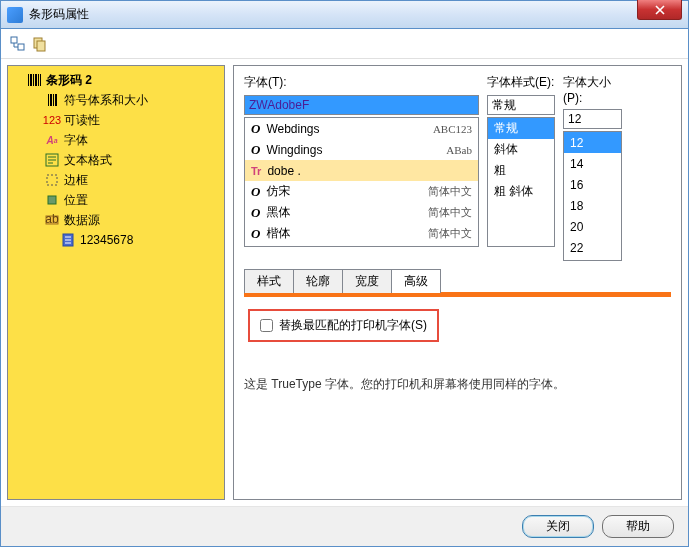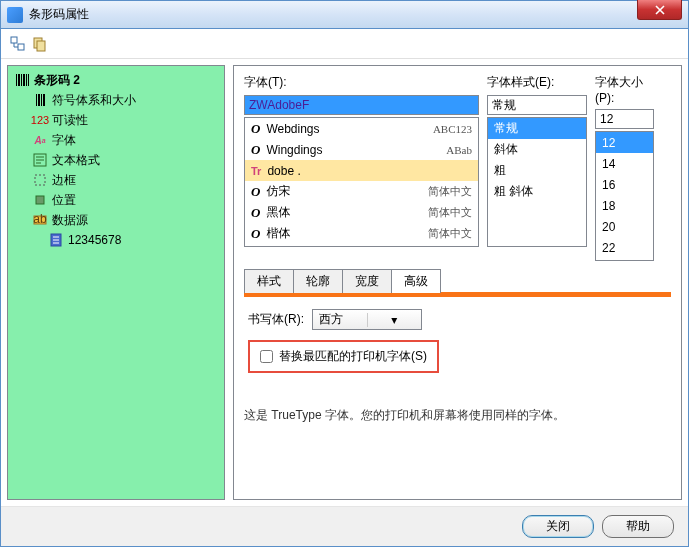--- a/index.html
+++ b/index.html
@@ -6,21 +6,21 @@
 body{background:#fff;width:689px;height:547px;overflow:hidden}
 .window{width:689px;height:547px;border:1px solid #5a8fc8;display:flex;flex-direction:column}
 .titlebar{height:28px;background:linear-gradient(180deg,#ebf3fc 0%,#d5e4f7 50%,#c4d9f0 100%);display:flex;align-items:center;border-bottom:1px solid #5a8fc8;position:relative}
 .titlebar-icon{width:16px;height:16px;margin:0 6px;background:linear-gradient(135deg,#4a9eff 0%,#2e7cd6 100%);border-radius:2px}
 .titlebar-text{flex:1;color:#000}
 .close-btn{width:45px;height:20px;background:linear-gradient(180deg,#f08080 0%,#c83232 50%,#b02828 100%);margin-right:0;display:flex;align-items:center;justify-content:center;border:1px solid #8a2020;border-top:none;border-radius:0 0 3px 3px;position:absolute;top:-1px;right:6px}
 .close-btn svg{width:10px;height:10px}
 .toolbar{height:30px;background:#fff;display:flex;align-items:center;padding:4px 8px;gap:4px;border-bottom:1px solid #e0e0e0}
 .tool-ico{width:18px;height:18px;display:flex;align-items:center;justify-content:center}
 .body-area{flex:1;display:flex;padding:6px;gap:8px;background:#fff}
-.left-panel{width:218px;border:1px solid #828790;background:#86efac;padding:4px 2px;overflow:auto}
+.left-panel{width:218px;border:1px solid #828790;background:#fde047;padding:4px 14px;overflow:auto}
 .tree-item{display:flex;align-items:center;padding:2px 4px;gap:4px;cursor:pointer;height:20px}
 .tree-item.root{font-weight:bold}
 .tree-item .ico{width:16px;height:16px;display:flex;align-items:center;justify-content:center;font-size:10px}
 .tree-item.indent1{padding-left:22px}
 .tree-item.indent2{padding-left:38px}
 .right-panel{flex:1;border:1px solid #828790;padding:8px 10px;position:relative}
 .font-row{display:flex;gap:8px}
 .col{display:flex;flex-direction:column;gap:2px}
 .col-label{margin-bottom:2px}
 .input-field{border:1px solid #828790;padding:2px 4px;height:20px;background:#fff}
@@ -195,21 +195,21 @@
                 <span>黑体</span>
                 <span class="font-prev">简体中文</span>
               </div>
       <div class="list-item">
                 <span class="o-ico">O</span>
                 <span>楷体</span>
                 <span class="font-prev">简体中文</span>
               </div>
      </div>
     </div>
-    <div class="col" style="width:100px">
+    <div class="col" style="width:68px">
      <div class="col-label"><span>字体样式(E):</span></div>
      <input class="input-field" value="常规" style="">
      <div class="listbox small" style="overflow-y:auto">
       <div class="list-item sel">
                 <span>常规</span>
               </div>
       <div class="list-item">
                 <span>斜体</span>
               </div>
       <div class="list-item">
@@ -247,27 +247,20 @@
    </div>
 
    <div class="tabs">
     <div class="tab">样式</div>
     <div class="tab">轮廓</div>
     <div class="tab">宽度</div>
     <div class="tab active">高级</div>
    </div>
 
    <div class="tab-content">
-    <div class="form-row">
-     <span>书写体(R):</span>
-     <div class="combo">
-      <span>西方</span>
-      <span class="arrow">▾</span>
-     </div>
-    </div>
     <div class="highlight-box">
      <div class="checkbox-row">
       <input type="checkbox" style="">
       <span>替换最匹配的打印机字体(S)</span>
      </div>
     </div>
    </div>
 
    <div class="info-text">这是 TrueType 字体。您的打印机和屏幕将使用同样的字体。</div>
   </div>

